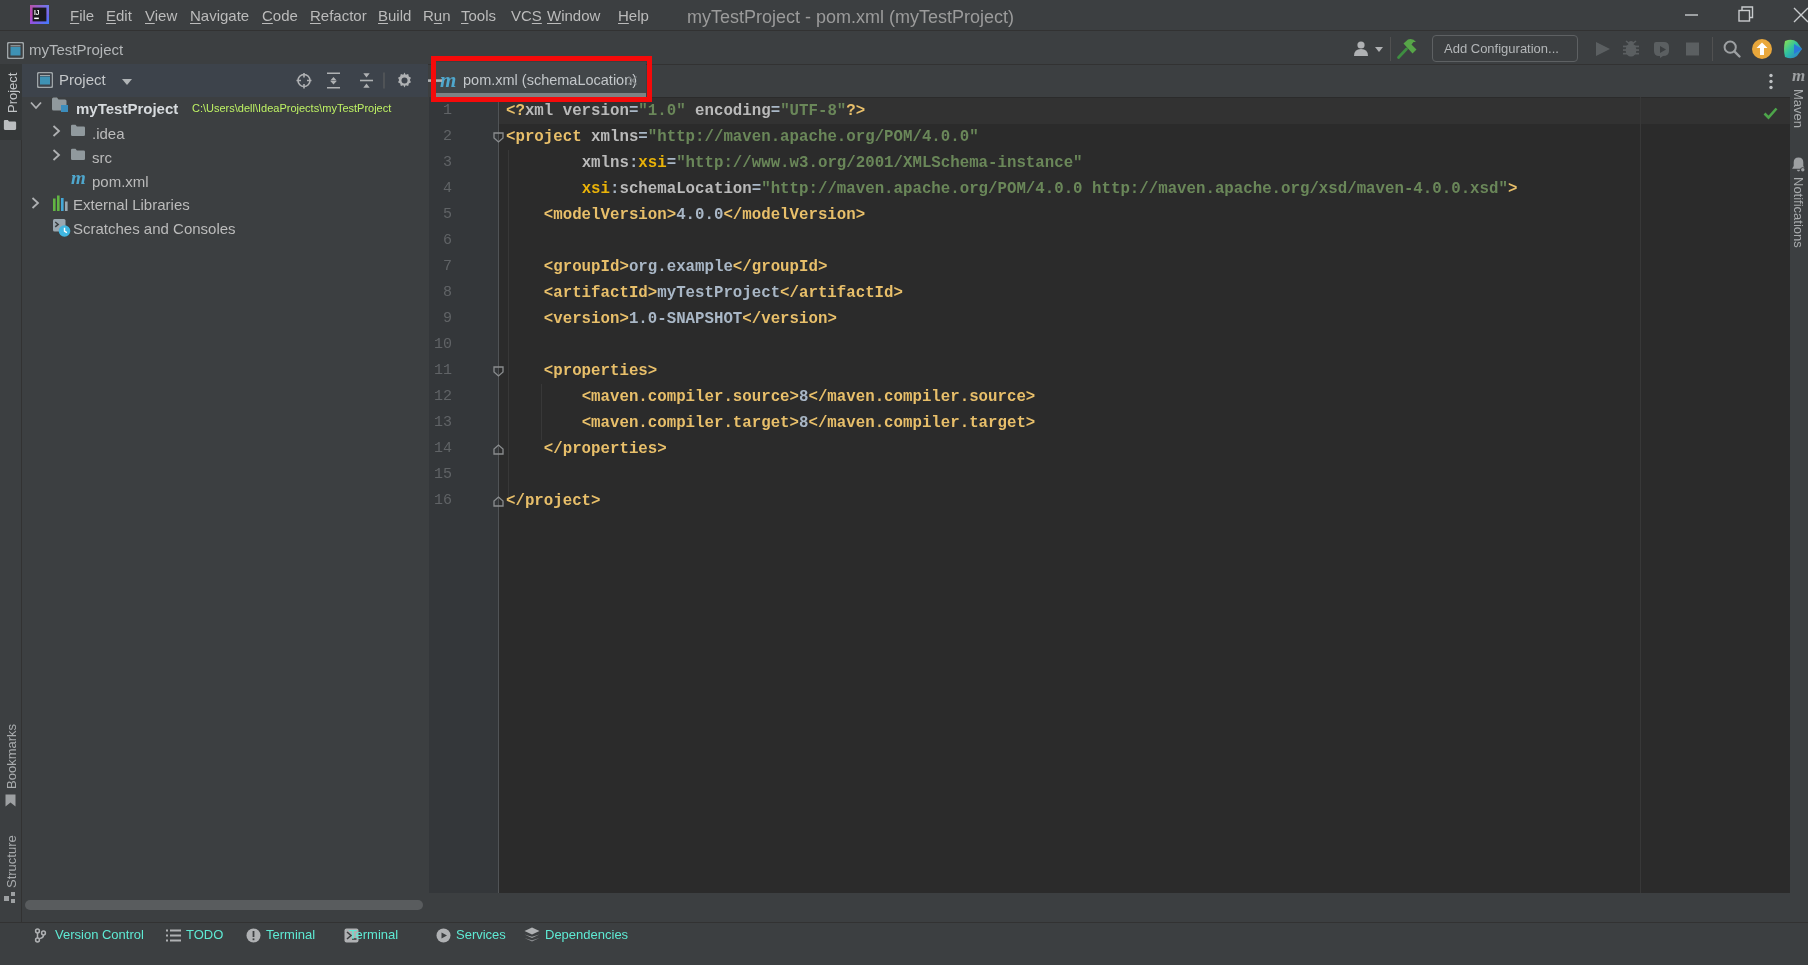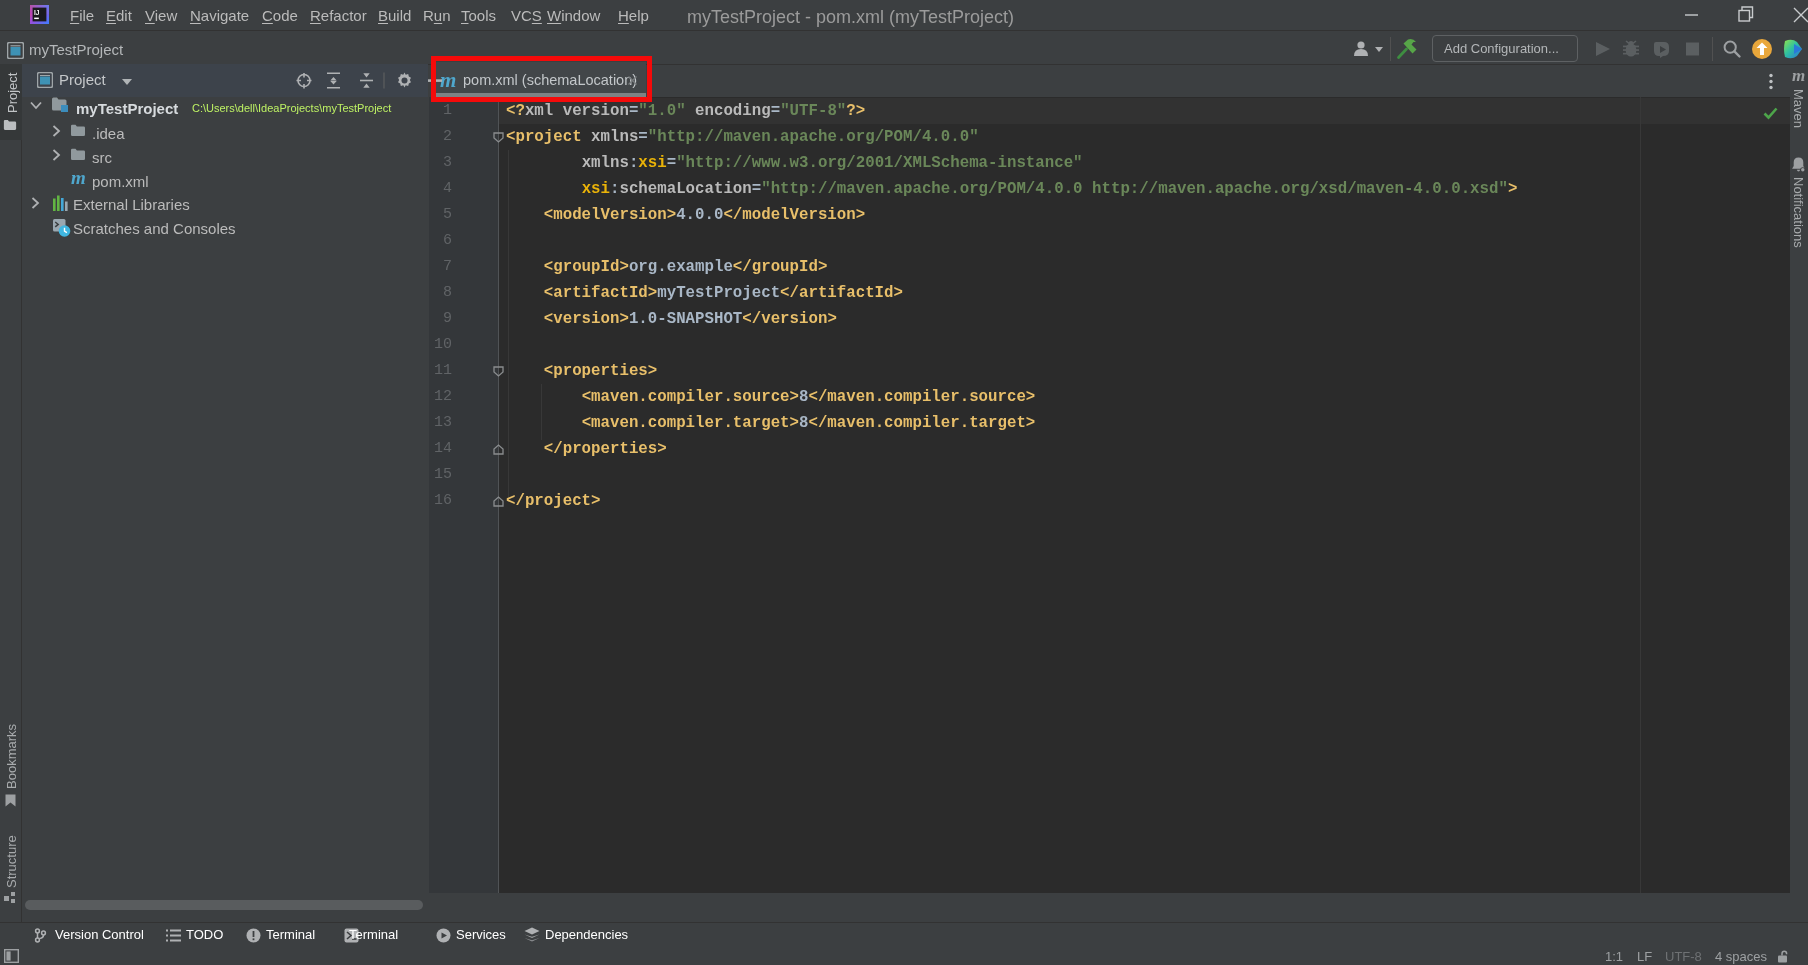--- a/index.html
+++ b/index.html
@@ -41,21 +41,21 @@
 
   
   .treetext { position:absolute; font-size:15px; color:#BBBBBB; white-space:nowrap; }
 
   
   .vlabel-l { position:absolute; font-size:13px; color:#A8ABAD; white-space:nowrap;
     transform:rotate(-90deg); transform-origin:0 0; }
   .vlabel-r { position:absolute; font-size:13px; color:#A8ABAD; white-space:nowrap;
     transform:rotate(90deg); transform-origin:0 0; }
 
-  .sbtn { position:absolute; top:4px; font-size:13px; color:#ffffff; white-space:nowrap; }
+  .sbtn { position:absolute; top:4px; font-size:13px; color:#5eead4; white-space:nowrap; }
   .stext { position:absolute; top:2px; font-size:13px; color:#9DA0A2; white-space:nowrap; }
 
   
   #redrect { position:absolute; left:431px; top:56px; width:221px; height:46px;
     border:5px solid #F50A0A; z-index:50; }
 </style>
 </head>
 <body>
 <div id="app">
   <div id="menubar">
@@ -391,28 +391,14 @@
     <span class="sbtn" style="left:456px">Services</span>
     <svg class="abs" style="left:524px;top:4px" width="16" height="16" viewBox="0 0 16 16">
       <g fill="#AFB1B3">
         <path d="M8 0.5 L15.5 4 L8 7.5 L0.5 4 z"></path>
         <path d="M0.5 7.5 L8 11 L15.5 7.5 L8 9.8 z" opacity="0.85"></path>
         <path d="M0.5 11 L8 14.5 L15.5 11 L8 13.3 z" opacity="0.7"></path>
       </g>
     </svg>
     <span class="sbtn" style="left:545px">Dependencies</span>
   </div>
-  <div id="statusbar">
-    <svg class="abs" style="left:4px;top:2px" width="15" height="14" viewBox="0 0 15 14">
-      <rect x="0.7" y="0.7" width="13.6" height="12.6" fill="none" stroke="#9DA0A2" stroke-width="1.4"></rect>
-      <rect x="2.4" y="2.4" width="4.2" height="9.2" fill="#9DA0A2"></rect>
-    </svg>
-    <span class="stext" style="left:1605px">1:1</span>
-    <span class="stext" style="left:1637px">LF</span>
-    <span class="stext" style="left:1665px;color:#6E7173">UTF-8</span>
-    <span class="stext" style="left:1715px">4 spaces</span>
-    <svg class="abs" style="left:1777px;top:3px" width="12" height="13" viewBox="0 0 12 13">
-      <rect x="1" y="5.5" width="9" height="7" rx="1" fill="#9DA0A2"></rect>
-      <path d="M5 5.5 v-1.8 q0 -2.4 2.3 -2.4 q2.3 0 2.3 2.4 v0.6" fill="none" stroke="#9DA0A2" stroke-width="1.5"></path>
-    </svg>
-  </div>
   <div id="redrect"></div>
 </div>
 
 </body></html>

